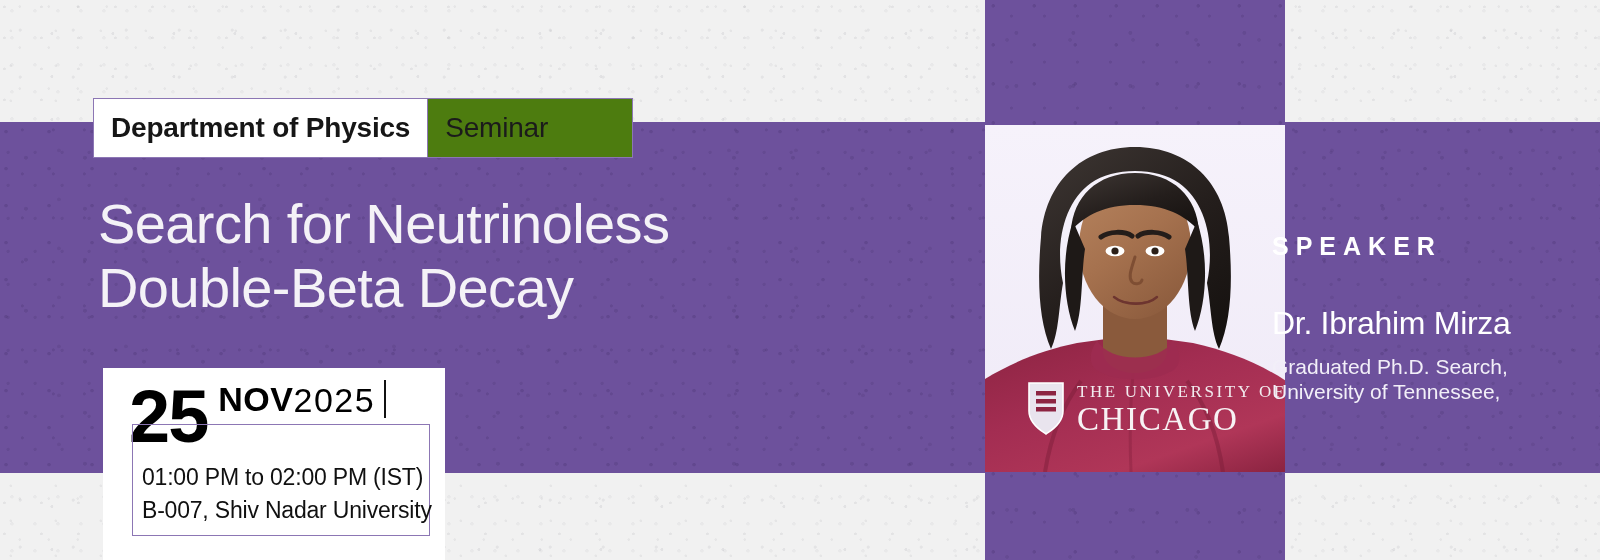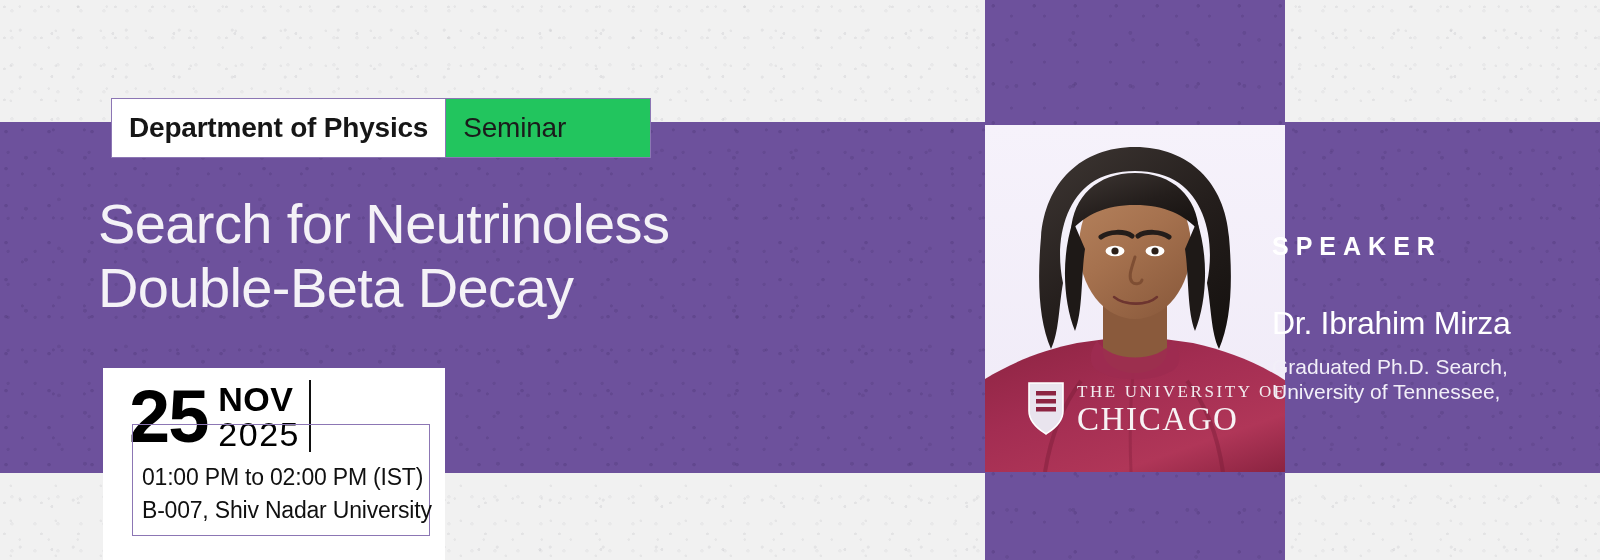--- a/index.html
+++ b/index.html
@@ -48,28 +48,28 @@
   }
 
   
   .photo-frame{
     position:absolute;left:985px;top:125px;width:300px;height:347px;
     overflow:hidden;background:#f3eefa;
   }
   .photo-frame svg{display:block;width:300px;height:347px;}
 
   
-  .chip-row{position:absolute;left:111px;top:98px;display:flex;align-items:stretch;height:60px;}
+  .chip-row{position:absolute;left:93px;top:98px;display:flex;align-items:stretch;height:60px;}
   .chip-dept{
     background:#ffffff;border:1px solid #8c76b4;border-right:none;
     display:flex;align-items:center;padding:0 17px;
     font-size:28px;font-weight:600;color:#161616;letter-spacing:-.2px;white-space:nowrap;
   }
   .chip-sem{
-    background:#22c55e;border:1px solid #8c76b4;
+    background:#4d7c0f;border:1px solid #8c76b4;
     display:flex;align-items:center;padding:0 17px;
     font-size:28px;font-weight:400;color:#1b1b1b;letter-spacing:-.2px;white-space:nowrap;
     min-width:170px;
   }
 
   
   .title{
     position:absolute;left:98px;top:192px;width:760px;
     font-size:56px;line-height:64px;font-weight:400;color:#f4f2f7;
     letter-spacing:-.6px;
@@ -81,21 +81,21 @@
     position:absolute;left:103px;top:368px;width:342px;height:200px;
     background:#ffffff;
   }
   .date-top{position:absolute;left:26px;top:12px;display:flex;align-items:flex-start;}
   .day{
     font-size:74px;line-height:74px;font-weight:800;color:#000;
     letter-spacing:-2px;
   }
   .mon-yr{
     margin-left:11px;padding-right:9px;border-right:2px solid #111;
-    display:flex;flex-direction:column;justify-content:flex-start;
+    display:flex;justify-content:flex-start;
     padding-top:2px;
   }
   .mon{font-size:34px;line-height:34px;font-weight:800;color:#000;letter-spacing:.5px;}
   .yr{font-size:34px;line-height:36px;font-weight:500;color:#000;letter-spacing:1.5px;}
 
   .detail-box{
     position:absolute;left:29px;top:56px;width:296px;height:110px;
     border:1.5px solid #8c76b4;background:transparent;
   }
   .detail-text{

